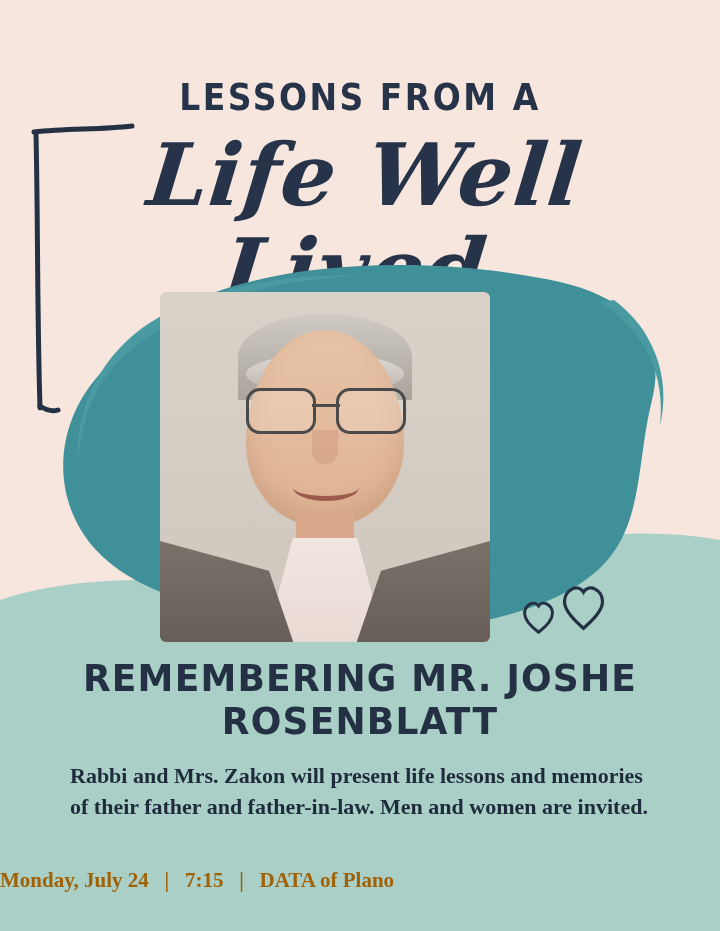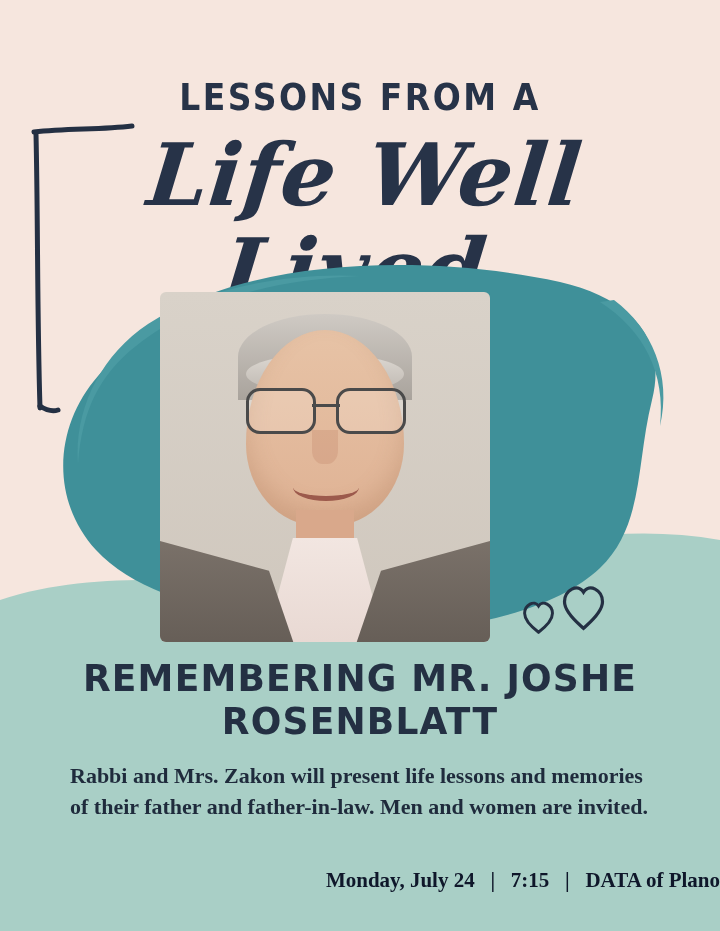--- a/index.html
+++ b/index.html
@@ -220,25 +220,25 @@
     font-weight: 700;
     font-size: 22px;
     line-height: 1.42;
     color: #1f2b3c;
   }
   .details {
     position: absolute;
     top: 868px;
     left: 0;
     width: 720px;
-    text-align: right;
+    text-align: left;
     font-family: "Liberation Serif", serif;
     font-weight: 700;
     font-size: 21px;
-    color: #0f172a;
+    color: #a16207;
   }
   .details span { white-space: pre; }
 </style>
 </head>
 <body>
 
 <div id="flyer">
 
   <div class="bg-top"></div>
   <div class="bg-bottom">

